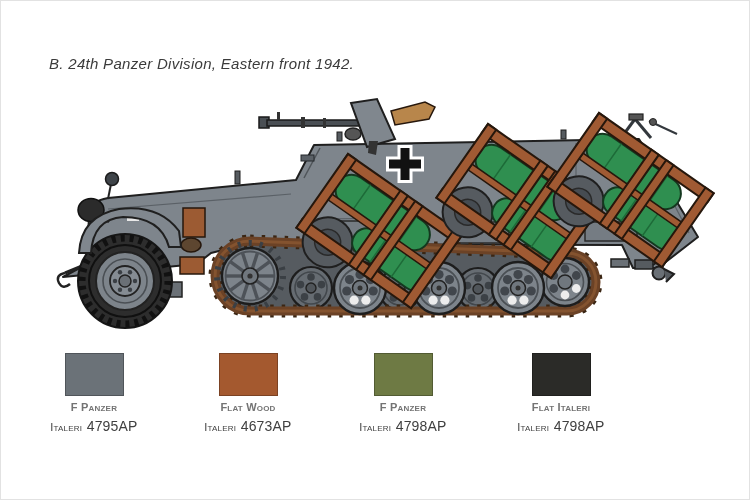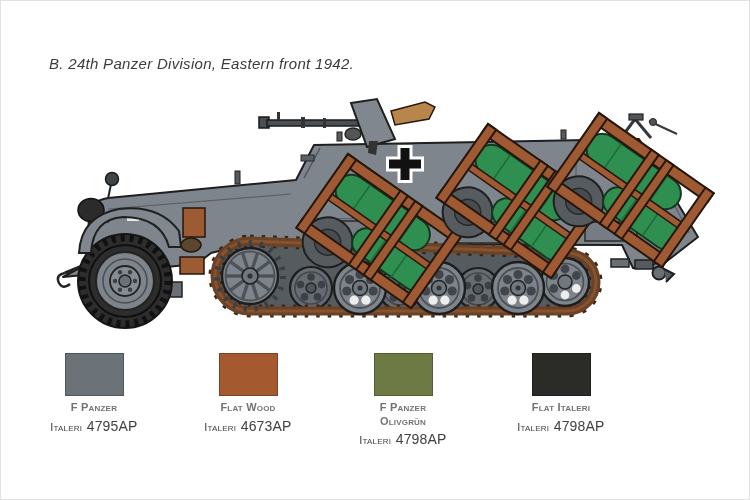--- a/index.html
+++ b/index.html
@@ -237,21 +237,20 @@
     </div>
     <div class="pbrand">
       <span class="brand">Italeri</span> <span class="code">4673AP</span>
     </div>
   </div>
 
   <div class="swatch sw3">
     <div class="chip" style="background-color: rgb(110, 122, 68);"></div>
     <div class="pname">
       <div>F Panzer</div>
-      <div>Olivgrün</div>
     </div>
     <div class="pbrand">
       <span class="brand">Italeri</span> <span class="code">4798AP</span>
     </div>
   </div>
 
   <div class="swatch sw4">
     <div class="chip" style="background-color: rgb(43, 43, 40);"></div>
     <div class="pname">
       <div>Flat Italeri</div>

